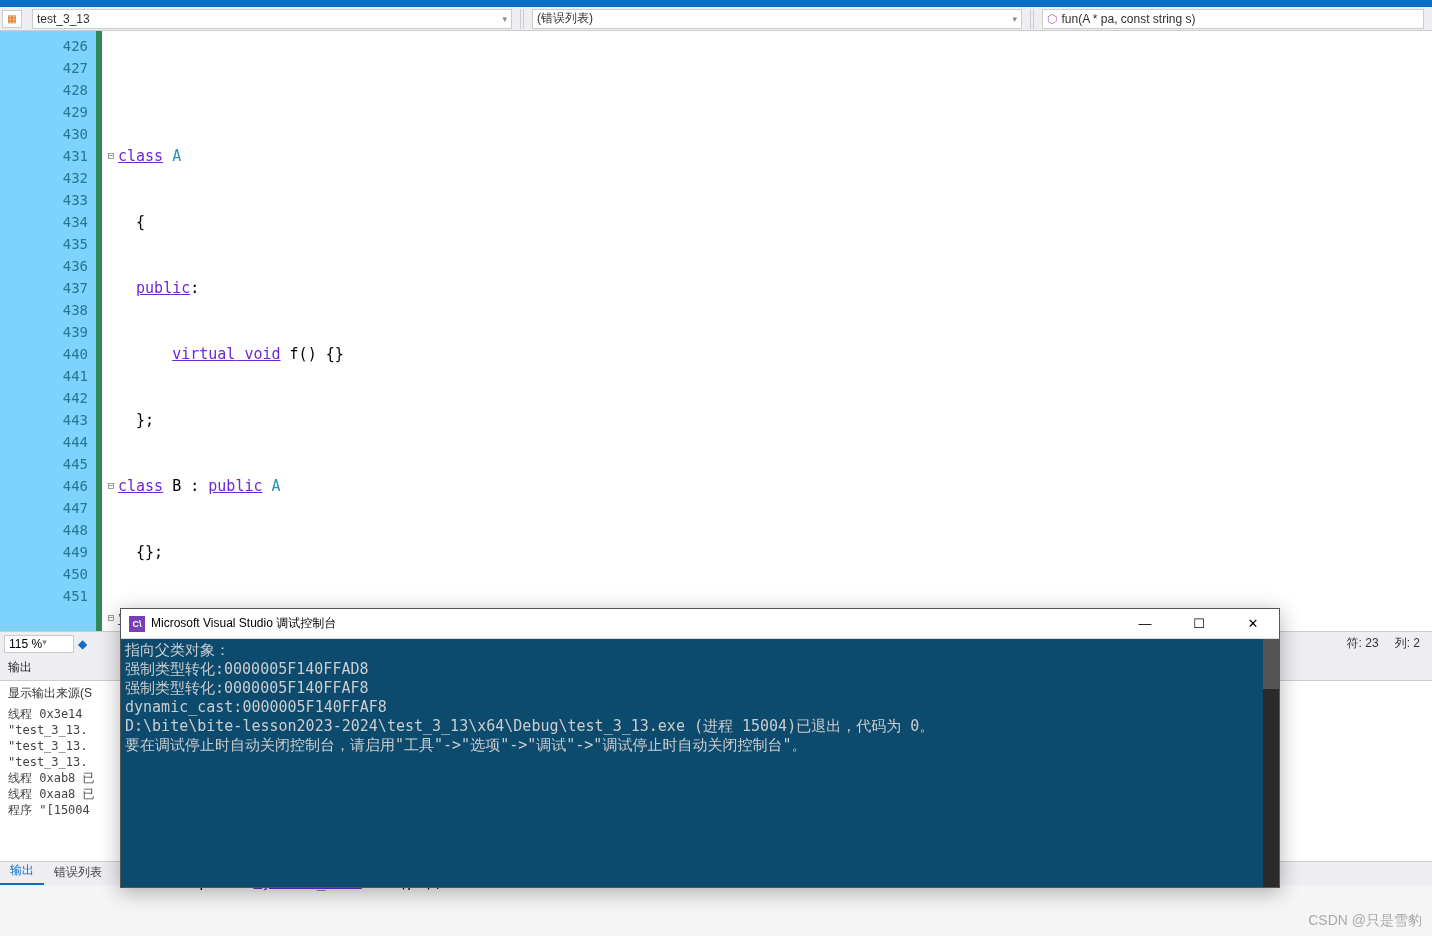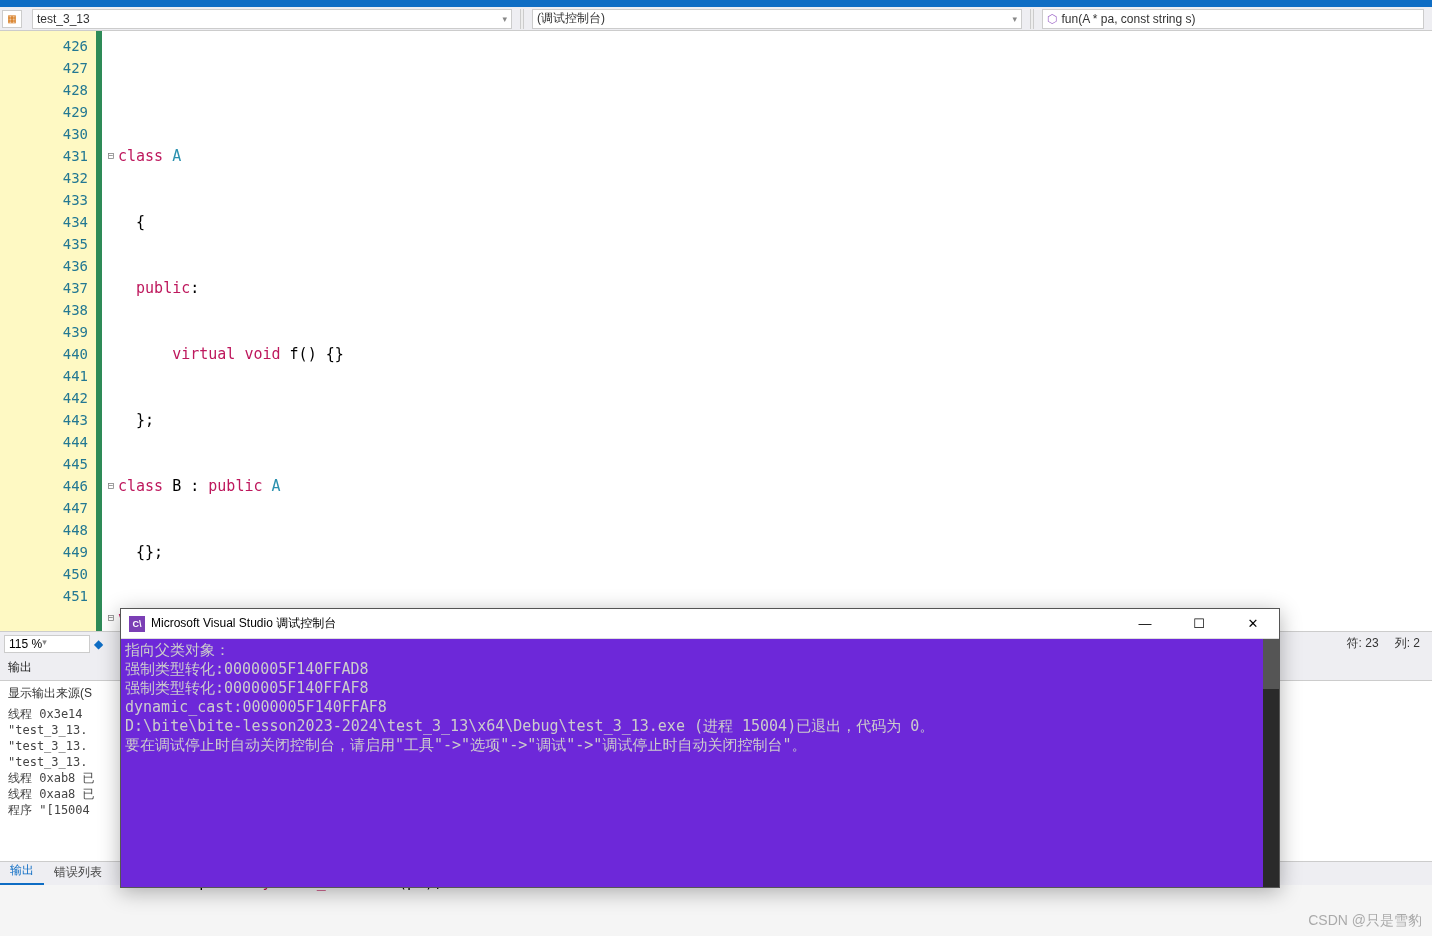--- a/index.html
+++ b/index.html
@@ -6,47 +6,47 @@
 body { font-family:"Microsoft YaHei","Segoe UI",sans-serif; font-size:12px; background:#f5f5f5; width:1432px; height:936px; overflow:hidden; position:relative; }
 .topbar { height:7px; background:#0e6dc4; }
 .nav-row { display:flex; background:#eeeef2; border-bottom:1px solid #ccc; height:24px; align-items:center; }
 .nav-tag { width:20px; height:18px; margin:0 2px; background:#fff; border:1px solid #ccc; display:flex; align-items:center; justify-content:center; }
 .nav-dd { flex:1; background:#fff; border:1px solid #ccc; height:20px; margin:0 8px; display:flex; align-items:center; padding:0 4px; color:#333; cursor:default; }
 .nav-dd.first { flex:0 0 480px; }
 .nav-dd.middle { flex:0 0 490px; }
 .nav-dd.last { flex:1; }
 .nav-dd .chev { margin-left:auto; color:#888; font-size:9px; }
 .editor-wrap { display:flex; height:600px; background:#fff; }
-.gutter { width:96px; background:#fef9c3; text-align:right; padding-right:8px; color:#237893; font-family:Consolas,monospace; font-size:14px; line-height:22px; padding-top:4px; }
+.gutter { width:96px; background:#7dd3fc; text-align:right; padding-right:8px; color:#237893; font-family:Consolas,monospace; font-size:14px; line-height:22px; padding-top:4px; }
 .gutter div { height:22px; }
 .green-bar { width:6px; background:#2e8b57; }
 .code { flex:1; font-family:Consolas,monospace; font-size:15px; line-height:22px; padding-top:4px; padding-left:2px; white-space:pre; }
 .code .line { height:22px; display:flex; align-items:center; }
 .code .fold { color:#808080; width:14px; display:inline-block; text-align:center; font-size:11px; cursor:pointer; }
 .code .sp { display:inline-block; }
-.kw-blue { color:#be185d; }
+.kw-blue { color:#6d28d9;text-decoration:underline; }
 .kw-teal { color:#2b91af; }
 .kw-green { color:#008000; }
 .txt { color:#000; }
 .zoom-row { display:flex; align-items:center; background:#eeeef2; height:24px; border-top:1px solid #ccc; padding:0 4px; gap:4px; position:relative; }
-.zoom-select { background:#fff; border:1px solid #ccc; padding:1px 4px; font-size:12px; width:86px; display:flex; }
+.zoom-select { background:#fff; border:1px solid #ccc; padding:1px 4px; font-size:12px; width:70px; display:flex; }
 .zoom-row .status-right { margin-left:auto; display:flex; gap:16px; padding-right:8px; color:#333; }
 .output-tab { background:#eeeef2; padding:4px 8px; border-bottom:1px solid #ccc; font-size:12px; color:#1e1e1e; }
 .output-body { background:#fff; height:180px; padding:4px 8px; font-size:12px; color:#444; overflow:hidden; }
 .output-body .src { margin-bottom:4px; color:#333; }
 .output-body .log { font-family:"Microsoft YaHei",monospace; line-height:16px; }
 .bottom-tabs { display:flex; background:#eeeef2; border-top:1px solid #ccc; height:24px; align-items:flex-end; }
 .bottom-tabs span { padding:4px 10px; font-size:12px; color:#444; cursor:pointer; }
 .bottom-tabs span.active { color:#0e6dc4; border-bottom:2px solid #0e6dc4; }
 .console-win { position:absolute; left:120px; top:608px; width:1160px; height:280px; background:#000; border:1px solid #555; box-shadow:0 4px 20px rgba(0,0,0,0.3); display:flex; flex-direction:column; }
 .console-title { height:30px; background:#fff; display:flex; align-items:center; padding:0 8px; color:#000; border-bottom:1px solid #ddd; }
 .console-title .cicon { width:16px; height:16px; background:#7b3fb5; margin-right:6px; display:flex; align-items:center; justify-content:center; color:#fff; font-size:9px; font-weight:bold; }
 .console-title .wbtns { margin-left:auto; display:flex; gap:18px; }
 .console-title .wbtn { width:36px; text-align:center; cursor:pointer; font-size:13px; }
-.console-body { flex:1; background:#6d28d9; color:#ccc; font-family:SimSun,monospace; font-size:15px; line-height:19px; padding:2px 4px; overflow:hidden; position:relative; }
+.console-body { flex:1; background:#0c4a6e; color:#ccc; font-family:SimSun,monospace; font-size:15px; line-height:19px; padding:2px 4px; overflow:hidden; position:relative; }
 .console-body .cur { display:inline-block; width:9px; height:15px; background:#ccc; vertical-align:text-bottom; }
 .console-scroll { position:absolute; right:0; top:0; bottom:0; width:16px; background:#2a2a2a; }
 .console-thumb { width:16px; height:50px; background:#555; }
 .watermark { position:absolute; right:10px; bottom:6px; color:rgba(120,120,120,0.6); font-size:14px; z-index:100;margin-top:17px; }
 .divider { width:4px; height:20px; border-left:1px solid #ccc; border-right:1px solid #ccc; background:#eee; }
 </style>
 </head>
 <body>
 
 <div class="topbar"></div>
@@ -54,21 +54,21 @@
 <div class="nav-row">
   <div class="nav-tag">
       <span style="color:#d16900;font-size:10px">▦</span>
     </div>
   <div class="nav-dd first">
       <span>test_3_13</span>
       <span class="chev">▾</span>
     </div>
   <div class="divider"></div>
   <div class="nav-dd middle">
-      <span>(调试控制台)</span>
+      <span>(错误列表)</span>
       <span class="chev">▾</span>
     </div>
   <div class="divider"></div>
   <div class="nav-dd last">
       <span style="color:#a06bc9;margin-right:4px">⬡</span>
       <span>fun(A * pa, const string s)</span>
     </div>
 </div>
 
 <div class="editor-wrap">

